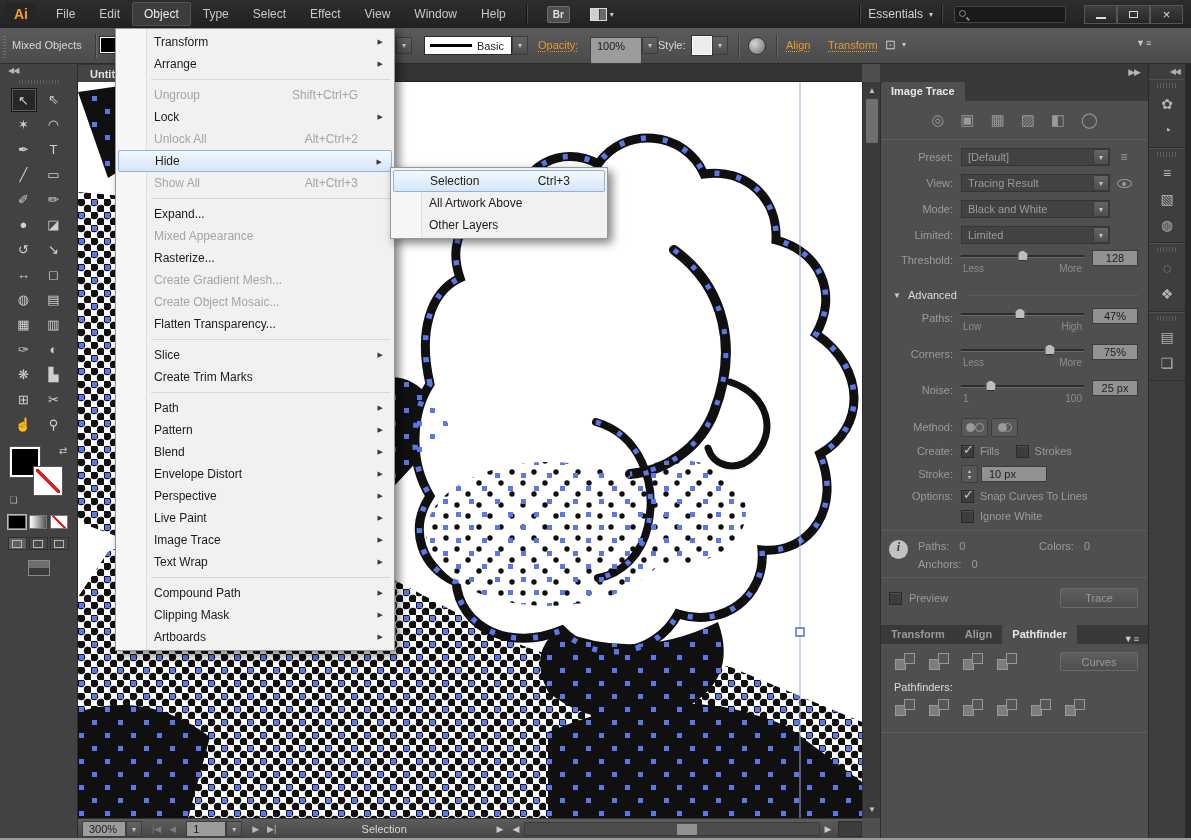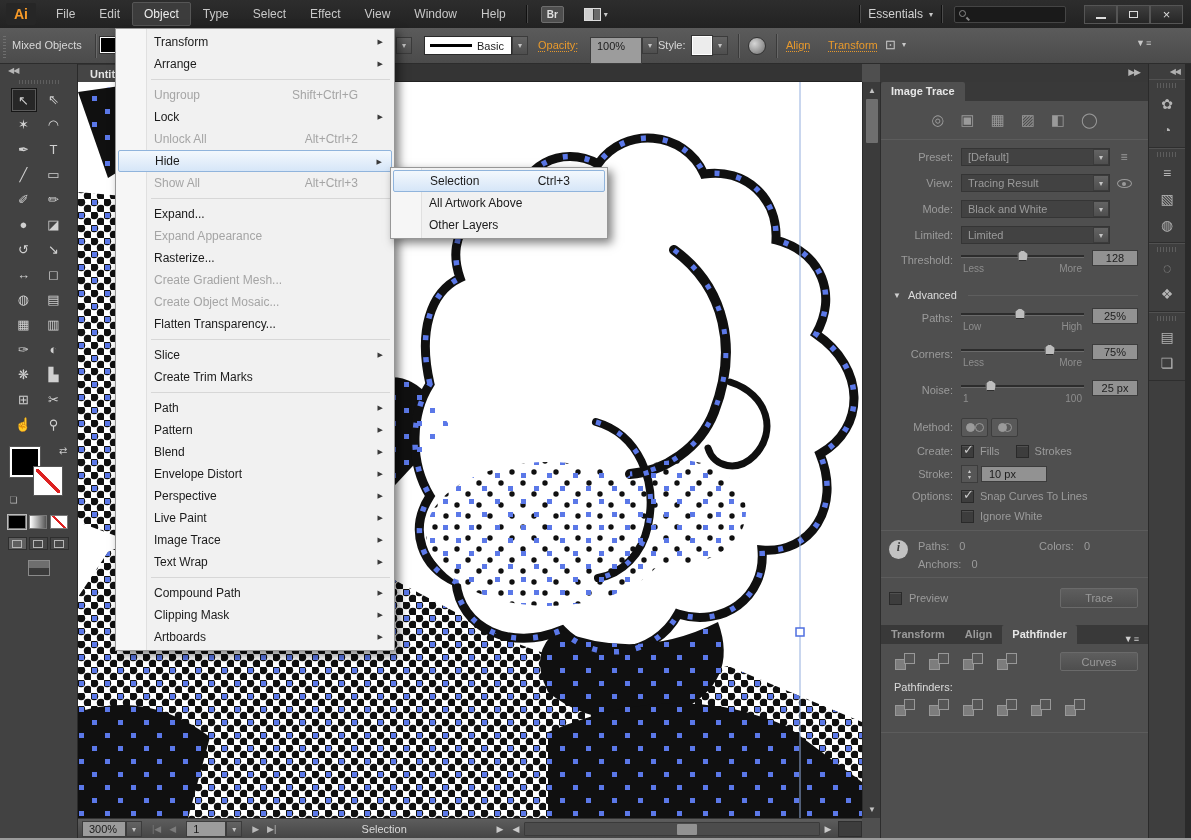--- a/index.html
+++ b/index.html
@@ -6,21 +6,21 @@
   body{font-family:"Liberation Sans",sans-serif;background:#222}
   #app{position:relative;width:1191px;height:840px;overflow:hidden;background:#4f4f4f;font-family:"Liberation Sans",sans-serif}
 
   
   #titlebar{position:absolute;left:0;top:0;width:1191px;height:28px;background:linear-gradient(#2d2d2d,#222);display:flex;align-items:center;padding-left:6px;z-index:40}
   .ailogo{width:30px;height:22px;background:#262626;color:#f79a28;font-weight:bold;font-size:14px;text-align:center;line-height:22px;border-radius:2px}
   #menubar-items{display:flex;margin-left:8px}
   .mitem{color:#c9c9c9;font-size:12px;padding:5px 12px;cursor:default}
   .mitem.active{background:#3c3c3c;border:1px solid #565656;border-radius:2px;color:#ececec;padding:4px 11px}
   .tsep{width:1px;height:18px;background:#111;box-shadow:1px 0 0 #4a4a4a;margin:0 8px}
-  .brbtn{margin-left:6px;background:#4e4e4e;border:1px solid #6d6d6d;border-radius:2px;color:#e0e0e0;font-size:10px;font-weight:bold;padding:2px 5px}
+  .brbtn{margin-left:12px;background:#4e4e4e;border:1px solid #6d6d6d;border-radius:2px;color:#e0e0e0;font-size:10px;font-weight:bold;padding:2px 5px}
   .layout-icon{margin-left:20px;display:flex;align-items:center;gap:3px}
   .li-box{display:inline-block;width:17px;height:13px;border:1px solid #ddd;background:linear-gradient(90deg,#cfcfcf 0 8px,#3a3a3a 8px 9px,#6a6a6a 9px)}
   .caret{color:#c9c9c9;font-size:8px}
   .t-right{margin-left:auto;display:flex;align-items:center;padding-right:8px}
   .workspace{display:flex;align-items:center;gap:6px;color:#d2d2d2;font-size:12px}
   .searchbox{position:relative;width:112px;height:17px;background:#1a1a1a;border:1px solid #454545;border-radius:2px;margin:0 4px}
   .mag{position:absolute;left:4px;top:3px;width:7px;height:7px;border:1.5px solid #8a8a8a;border-radius:50%}
   .mag::after{content:"";position:absolute;left:6px;top:7px;width:4px;height:1.5px;background:#8a8a8a;transform:rotate(45deg)}
   .winctl{display:flex;margin-left:14px}
   .wbtn{width:33px;height:19px;background:linear-gradient(#3e3e3e,#262626);border:1px solid #555;display:flex;align-items:center;justify-content:center;color:#ddd;font-size:13px;line-height:15px}
@@ -466,21 +466,21 @@
         <span class="plab">Paths:</span>
         <span class="swrap">
             <span class="strack" style="display:block">
               <span class="sthumb" id="th-paths" style="left: 48%;"></span>
             </span>
             <span class="slabels" style="display:flex">
               <span>Low</span>
               <span>High</span>
             </span>
           </span>
-        <span class="chip">25%</span>
+        <span class="chip">47%</span>
       </div>
       <div class="itr srow">
         <span class="plab">Corners:</span>
         <span class="swrap">
             <span class="strack" style="display:block">
               <span class="sthumb" id="th-corners" style="left: 72%;"></span>
             </span>
             <span class="slabels" style="display:flex">
               <span>Less</span>
               <span>More</span>
@@ -678,21 +678,21 @@
         </div>
         <div class="mrow dis">
           <span class="mlabel">Show All</span>
           <span class="mshort">Alt+Ctrl+3</span>
         </div>
         <div class="msep"></div>
         <div class="mrow">
           <span class="mlabel">Expand...</span>
         </div>
         <div class="mrow dis">
-          <span class="mlabel">Expand Appearance</span>
+          <span class="mlabel">Mixed Appearance</span>
         </div>
         <div class="mrow">
           <span class="mlabel">Rasterize...</span>
         </div>
         <div class="mrow dis">
           <span class="mlabel">Create Gradient Mesh...</span>
         </div>
         <div class="mrow dis">
           <span class="mlabel">Create Object Mosaic...</span>
         </div>

